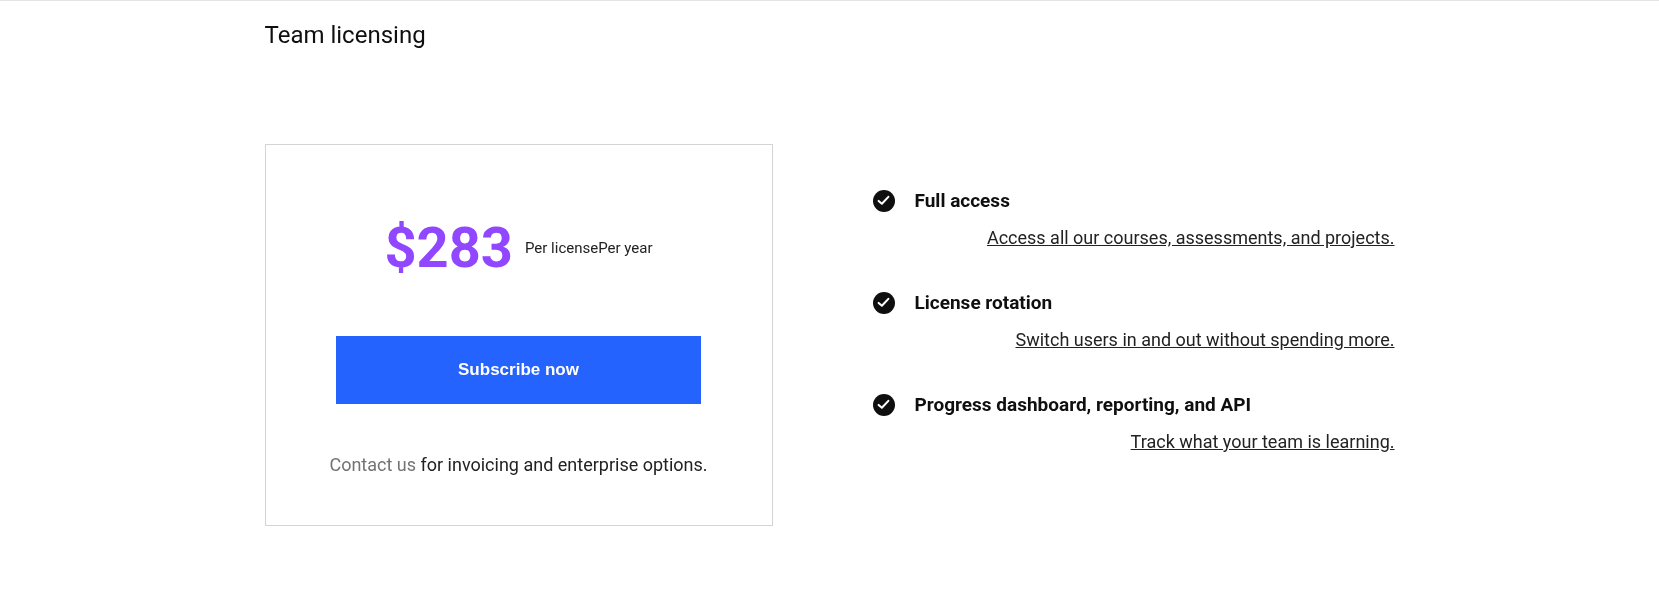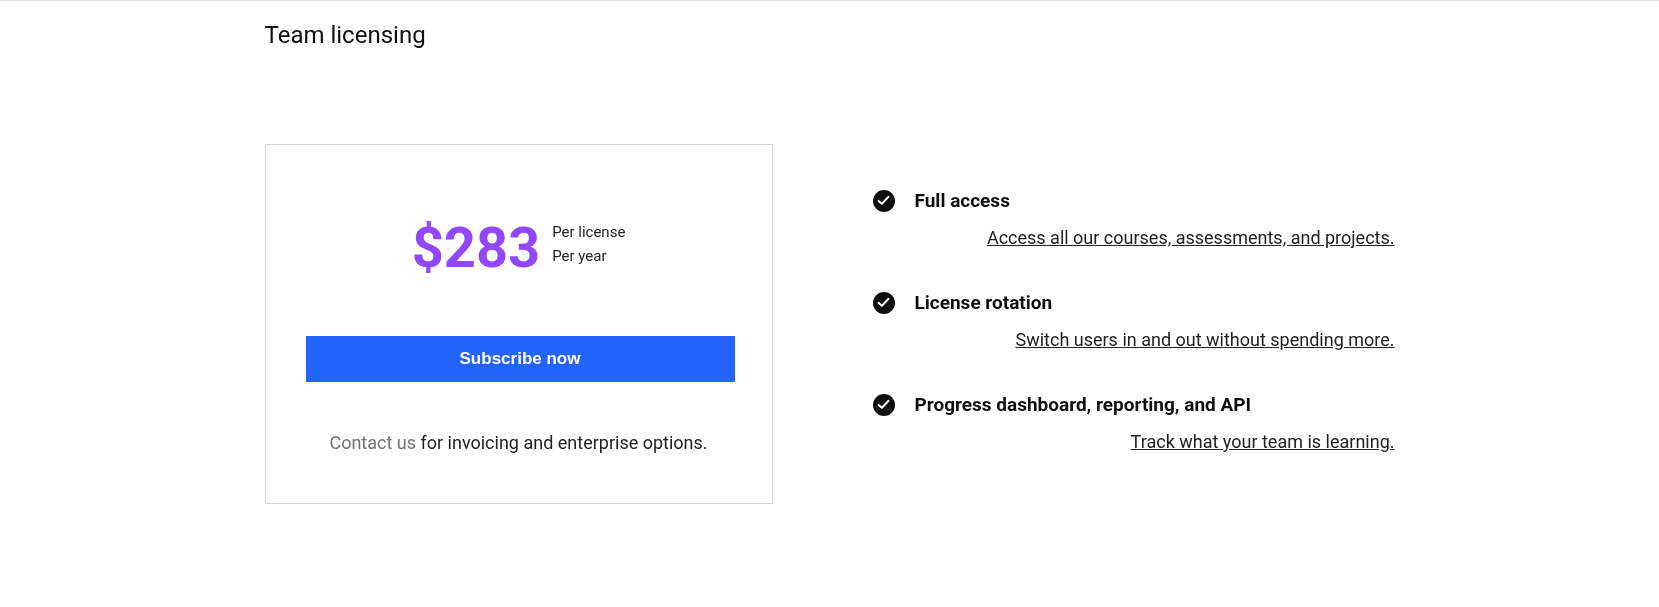--- a/index.html
+++ b/index.html
@@ -31,46 +31,47 @@
     }
     .pricing-card {
       border: 1px solid #d4d4d4;
       width: 508px;
       padding: 75px 40px 50px;
       text-align: center;
       flex-shrink: 0;
     }
     .price-row {
       display: flex;
+      align-items: center;
       justify-content: center;
       gap: 12px;
       margin-bottom: 60px;
     }
     .price {
       font-size: 56px;
       font-weight: 700;
       color: #9147ff;
       line-height: 1;
     }
     .price-meta {
       display: flex;
-      flex-direction: column;
+      flex-direction: row;
       align-items: flex-start;
       font-size: 15px;
       color: #222;
       line-height: 1.6;
     }
     .subscribe-btn {
       display: inline-block;
       background: #2563ff;
       color: #fff;
       font-size: 17px;
       font-weight: 600;
-      padding: 13px 0;
-      width: 429px;
+      padding: 24px 0;
+      width: 365px;
       border: none;
       cursor: pointer;
       margin-bottom: 50px;
     }
     .contact-row {
       font-size: 18px;
       color: #222;
     }
     .contact-link {
       color: #737373;

